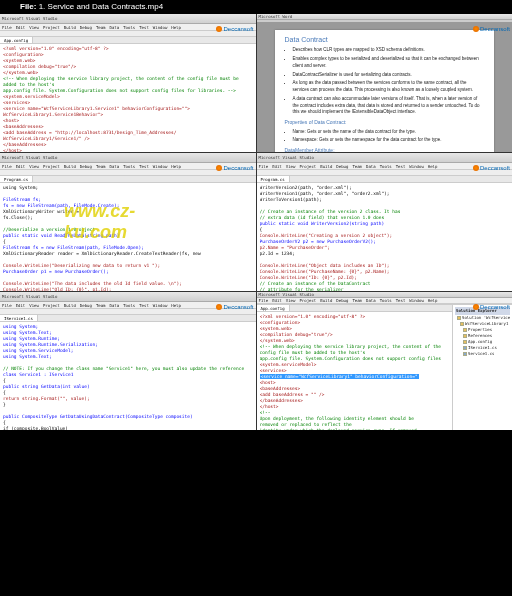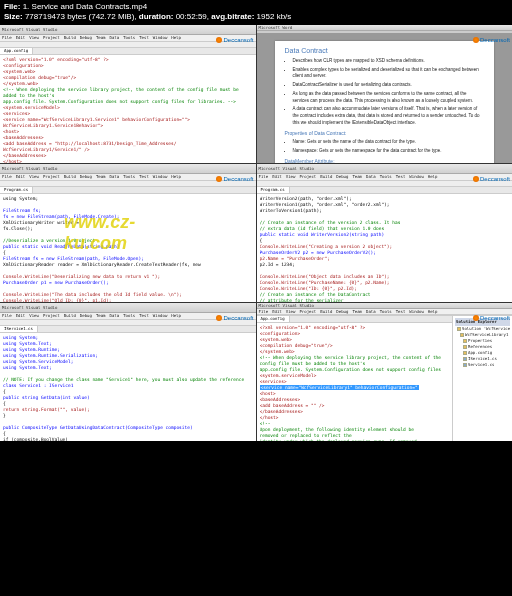--- a/index.html
+++ b/index.html
@@ -1,17 +1,17 @@
 <!DOCTYPE html>
 <html><head>
 <meta charset="utf-8">
 <style>
 * { margin: 0; padding: 0; box-sizing: border-box; }
 body { width: 512px; height: 596px; background: #000; font-family: Consolas, monospace; font-size: 5px; overflow: hidden; }
-.meta { color: #fff; padding: 2px 4px; line-height: 1.3; font-size: 8px; font-family: Arial, sans-serif; }
+.meta { color: #fff; padding: 2px 20px; line-height: 1.3; font-size: 8px; font-family: Arial, sans-serif; }
 .meta b { font-weight: bold; }
 .grid { display: grid; grid-template-columns: 1fr 1fr; grid-template-rows: repeat(3, 1fr); height: 416px; gap: 1px; background: #333; }
 .pane { background: #fff; display: flex; flex-direction: column; overflow: hidden; position: relative; }
 .titlebar { background: linear-gradient(#e8e8e8, #d0d0d0); height: 10px; border-bottom: 1px solid #aaa; display: flex; align-items: center; padding: 0 2px; font-size: 4px; color: #333; }
 .menubar { background: #f0f0f0; height: 7px; border-bottom: 1px solid #ccc; display: flex; gap: 4px; padding: 0 2px; font-size: 4px; color: #222; align-items: center; }
 .toolbar { background: #eee; height: 6px; border-bottom: 1px solid #ccc; }
 .tabs { background: #e8e8e8; height: 7px; border-bottom: 1px solid #ccc; display: flex; font-size: 4px; }
 .tab { background: #fff; border-right: 1px solid #ccc; padding: 0 4px; display: flex; align-items: center; }
 .editor { flex: 1; background: #fff; padding: 2px 3px; overflow: hidden; line-height: 1.4; font-size: 4.5px; position: relative; }
 .ln { height: 6px; white-space: nowrap; overflow: hidden; text-overflow: clip; }
@@ -34,21 +34,20 @@
 .tree .node { white-space: nowrap; overflow: hidden; padding-left: 4px; }
 .tree .ic { display: inline-block; width: 4px; height: 4px; background: #e8c060; border: 0.5px solid #aa8; margin-right: 1px; vertical-align: middle; }
 .tree .ic.cs { background: #8ac; }
 .splitmain { display: flex; flex: 1; }
 </style>
 </head>
 <body>
 
 <div class="meta">
   <div><b>File: </b><span>1. Service and Data Contracts.mp4</span></div>
-  <div><b>Size: </b><span>778719473 bytes</span> <span>(742.72 MiB)</span>, <b>duration: </b><span>00:52:59</span>, <b>avg.bitrate: </b><span>1952 kb/s</span></div>
 </div>
 
 <div class="grid">
 
   <div class="pane">
     <div class="titlebar">
         <span>Microsoft Visual Studio</span>
       </div>
     <div class="menubar">
         <span>File</span>

